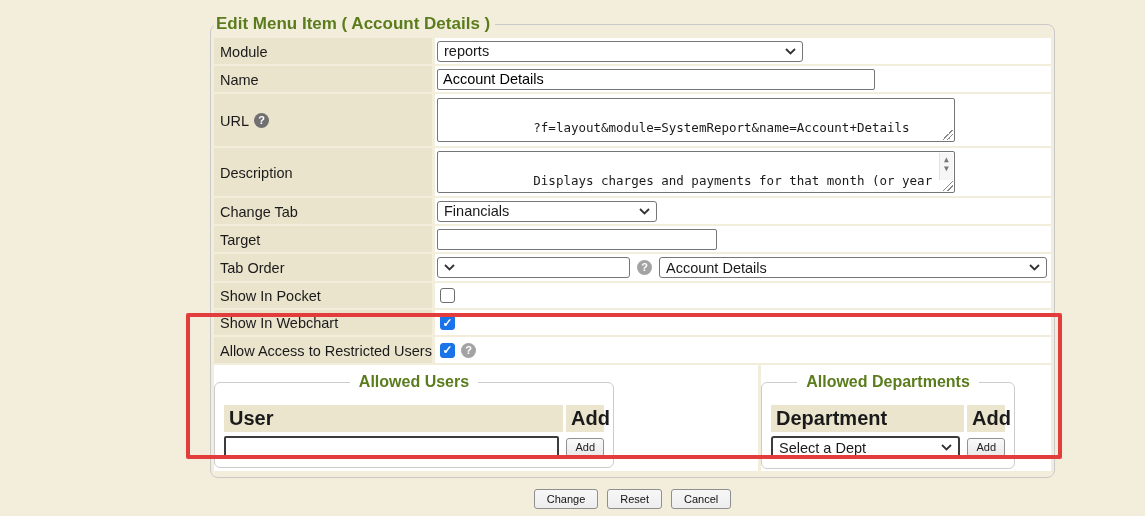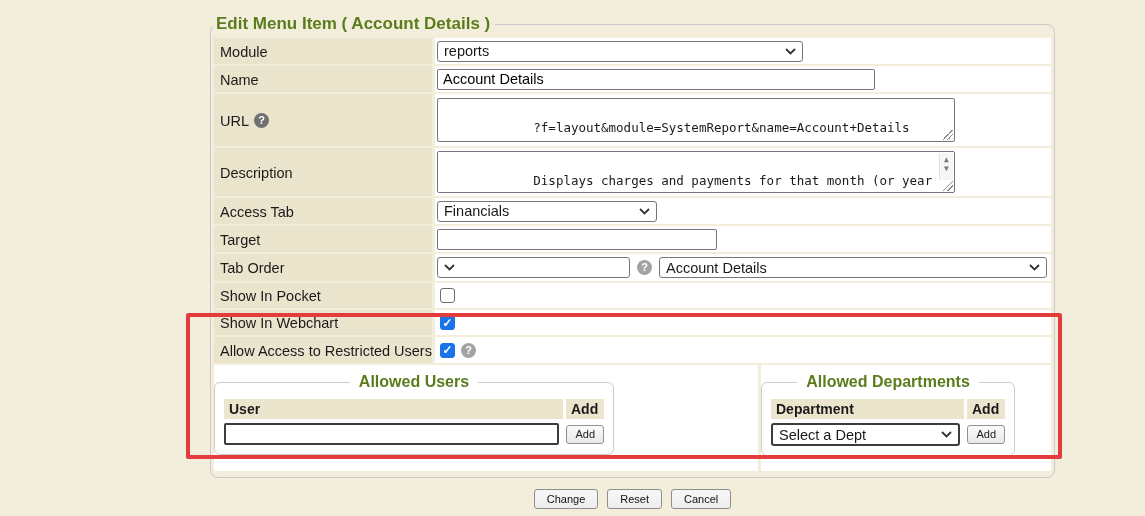--- a/index.html
+++ b/index.html
@@ -88,25 +88,25 @@
   .sec-cell{background:#fff;box-sizing:border-box;}
   .sec-left{width:544px;min-width:544px;}
   .sec-right{flex:1;margin-left:3px;}
   fieldset.inner-fs{
     border:1px solid #ccc;border-radius:6px;background:#fff;
     padding:4px 9px 9px 9px;margin:8px 0 0 0;
   }
   .users-fs{width:380px;margin-left:46px;}
   .dept-fs{width:234px;margin-left:4px;margin-right:14px;}
   legend.inner-legend{
-    margin:4px auto;font-weight:bold;font-size:16px;color:#5b7c1d;
+    margin:10px auto;font-weight:bold;font-size:16px;color:#5b7c1d;
     padding:0 9px;white-space:nowrap;
   }
   .tbl-head{display:flex;gap:3px;margin-bottom:4px;}
-  .th{background:#ece5ce;font-weight:bold;font-size:14px;padding:2px 5px;box-sizing:border-box;}
+  .th{background:#ece5ce;font-weight:bold;font-size:20px;padding:2px 5px;box-sizing:border-box;}
   .th-main{flex:1;}
   .th-add{width:38px;}
   .tbl-row{display:flex;gap:7px;align-items:center;}
   .user-input{
     flex:1;height:22px;box-sizing:border-box;border:2px solid #3c3c3c;border-radius:2px;
     font-size:14.5px;padding:0 4px;font-family:"Liberation Sans", sans-serif;
   }
   .dept-sel{flex:1;height:23px;border:2px solid #3c3c3c;border-radius:3px;}
   .mini-btn{
     font-size:11px;color:#222;padding:3px 8px;line-height:1;
@@ -182,21 +182,21 @@
             <span class="scrollstrip">
               <span>▲</span>
               <span>▼</span>
             </span>
             <span class="resize-grip"></span>
           </div>
         </div>
       </div>
 
       <div class="row">
-        <div class="lbl h24">Access Tab</div>
+        <div class="lbl h24">Change Tab</div>
         <div class="val h24">
           <div class="sel" style="width:220px;">
             <span>Financials</span>
             <span class="chev">
               <svg width="11" height="7" viewBox="0 0 11 7">
                   <path d="M1 1l4.5 4.5L10 1" stroke="#333" stroke-width="1.8" fill="none"></path>
                 </svg>
             </span>
           </div>
         </div>

